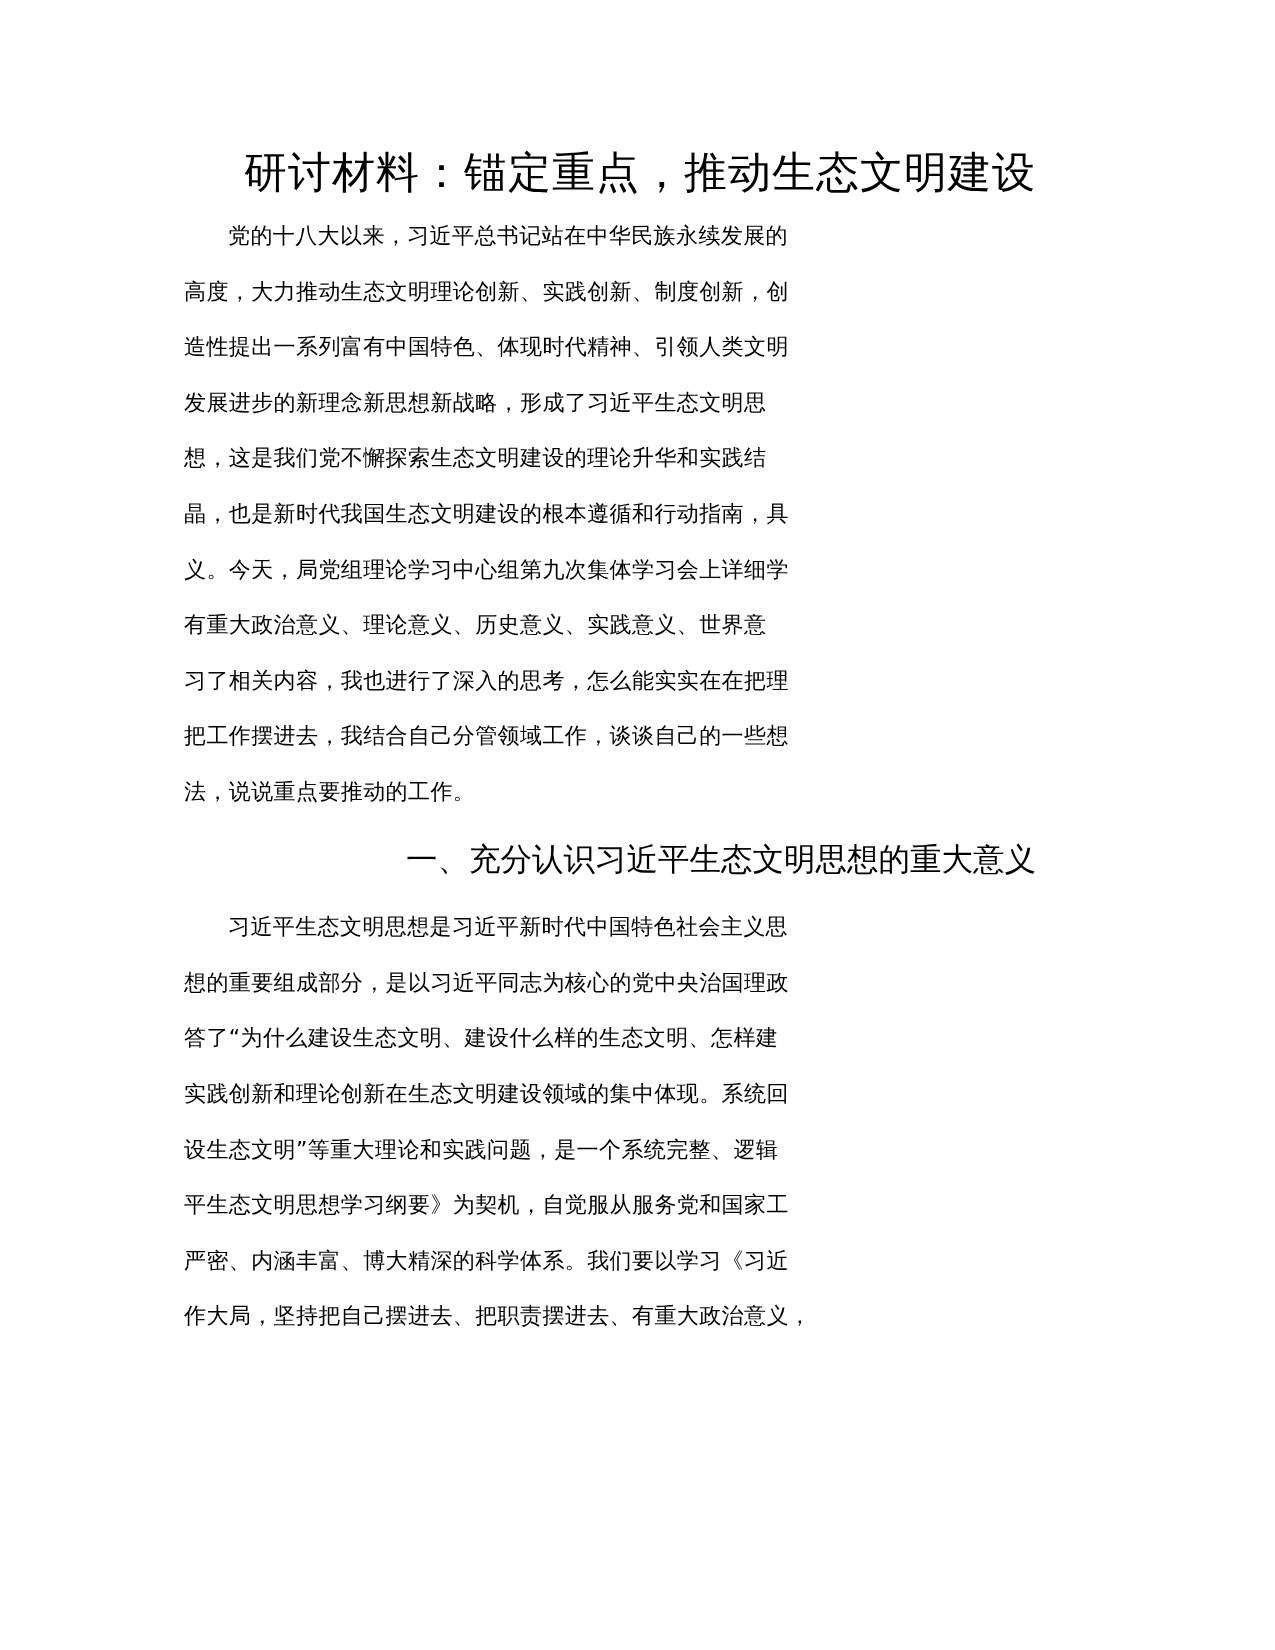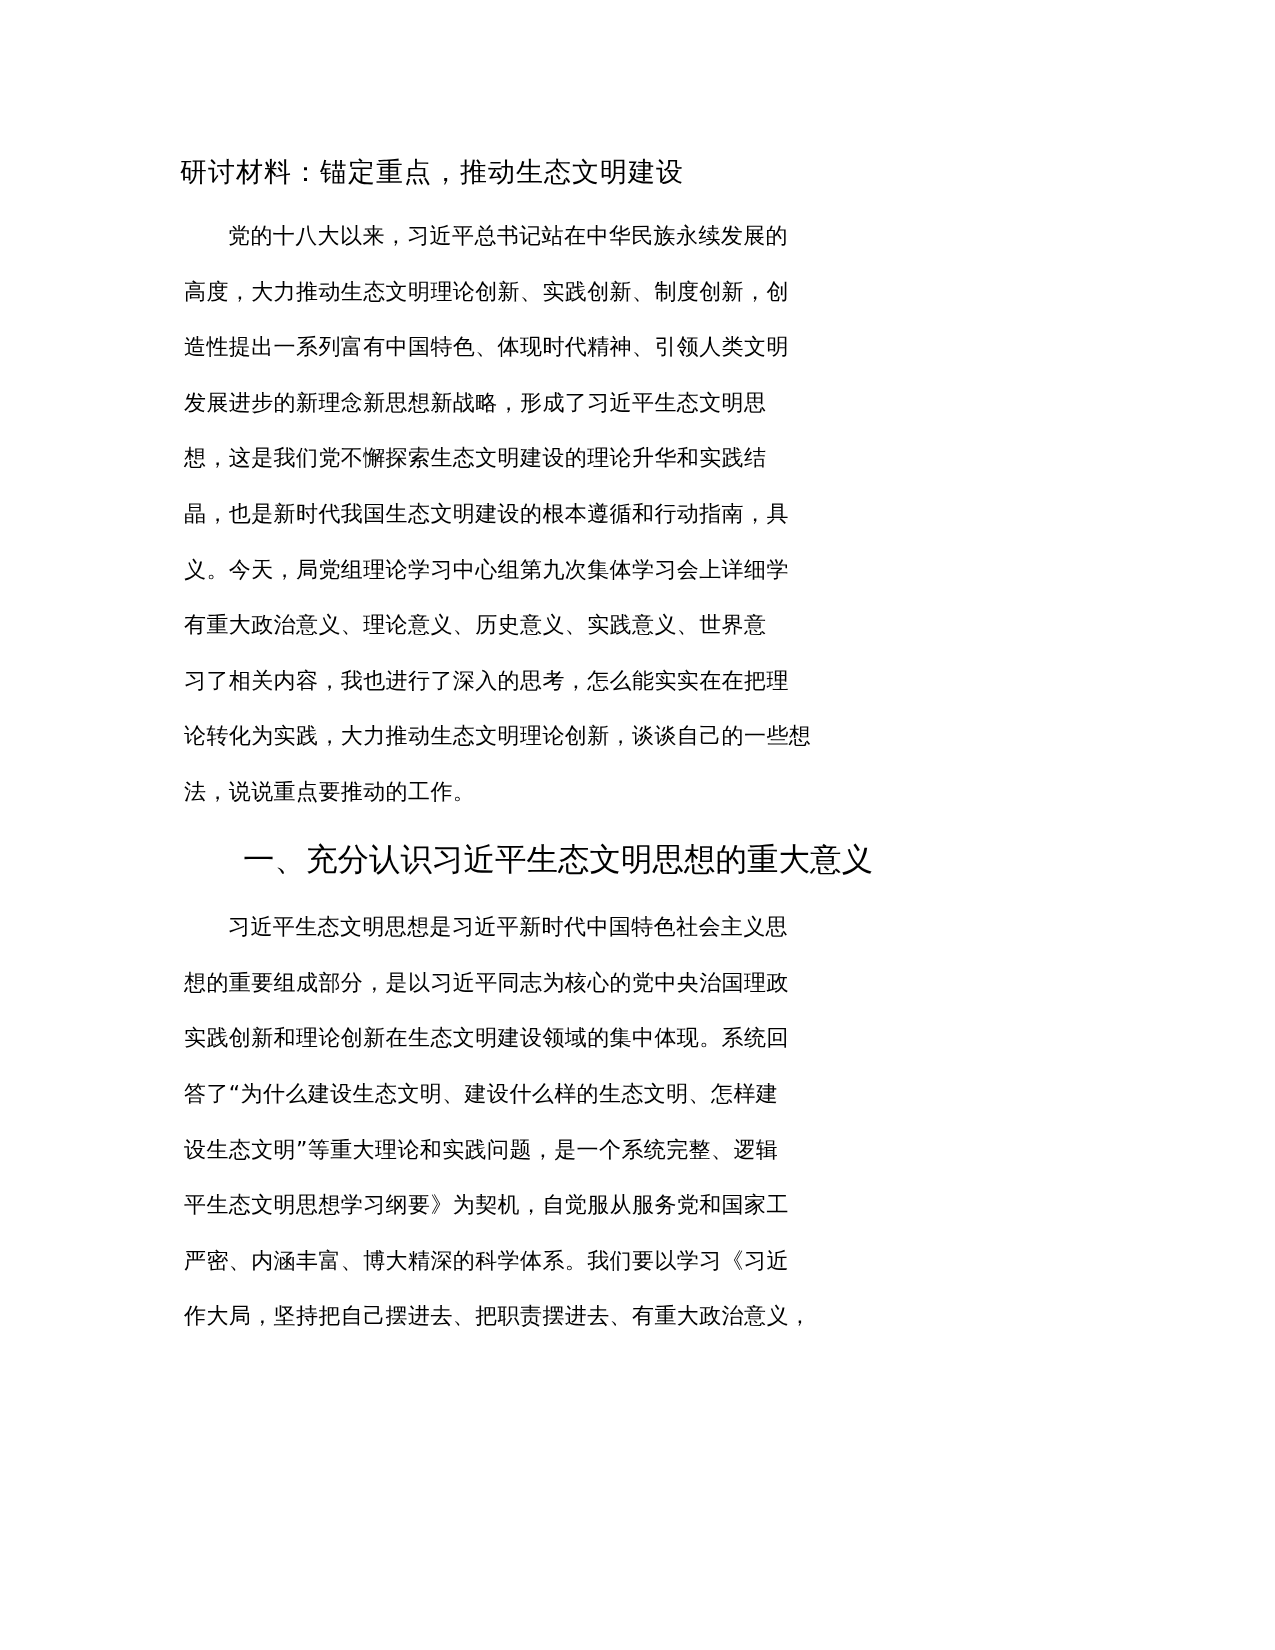--- a/index.html
+++ b/index.html
@@ -1,53 +1,53 @@
 <!DOCTYPE html>
 <html><head>
 <meta charset="utf-8">
 <style>
   html, body { margin: 0; padding: 0; background: #ffffff; }
   body { width: 1275px; height: 1650px; position: relative; overflow: hidden;
          font-family: "DejaVu Sans", "Liberation Sans", sans-serif; color: #000000; }
   .page { position: absolute; left: 180px; top: 140px; width: 856px; }
-  .title { text-align: left; font-size: 27px; line-height: 64px; margin: 0 0 2px 0;
+  .title { text-align: right; font-size: 43px; line-height: 64px; margin: 0 0 2px 0;
            letter-spacing: 1px; font-weight: normal; }
   .para { font-size: 22px; line-height: 55.6px; margin: 4px; text-align: justify;
           text-indent: 2em; letter-spacing: 0.4px; }
   .heading { font-size: 31.5px; line-height: 55.6px; margin: 12px 0 12px 0;
-             text-indent: 2em; font-weight: normal; }
+             text-indent: 2em; font-weight: normal; text-align: right; }
   .line { display: block; white-space: nowrap; }
   .para .line { text-indent: 0; }
   .para .line.first { padding-left: 2em; }
 </style>
 </head>
 <body>
 
 <div class="page">
   <h1 class="title">研讨材料：锚定重点，推动生态文明建设</h1>
 
   <p class="para" style="text-indent:0">
     <span class="line first">党的十八大以来，习近平总书记站在中华民族永续发展的</span>
     <span class="line">高度，大力推动生态文明理论创新、实践创新、制度创新，创</span>
     <span class="line">造性提出一系列富有中国特色、体现时代精神、引领人类文明</span>
     <span class="line">发展进步的新理念新思想新战略，形成了习近平生态文明思</span>
     <span class="line">想，这是我们党不懈探索生态文明建设的理论升华和实践结</span>
     <span class="line">晶，也是新时代我国生态文明建设的根本遵循和行动指南，具</span>
     <span class="line">义。今天，局党组理论学习中心组第九次集体学习会上详细学</span>
     <span class="line">有重大政治意义、理论意义、历史意义、实践意义、世界意</span>
     <span class="line">习了相关内容，我也进行了深入的思考，怎么能实实在在把理</span>
-    <span class="line">论转化为实践，大力推动生态文明理论创新，谈谈自己的一些想</span>
+    <span class="line">把工作摆进去，我结合自己分管领域工作，谈谈自己的一些想</span>
     <span class="line">法，说说重点要推动的工作。</span>
   </p>
 
   <h2 class="heading">一、充分认识习近平生态文明思想的重大意义</h2>
 
   <p class="para" style="text-indent:0">
     <span class="line first">习近平生态文明思想是习近平新时代中国特色社会主义思</span>
     <span class="line">想的重要组成部分，是以习近平同志为核心的党中央治国理政</span>
+    <span class="line">答了“为什么建设生态文明、建设什么样的生态文明、怎样建</span>
     <span class="line">实践创新和理论创新在生态文明建设领域的集中体现。系统回</span>
-    <span class="line">答了“为什么建设生态文明、建设什么样的生态文明、怎样建</span>
     <span class="line">设生态文明”等重大理论和实践问题，是一个系统完整、逻辑</span>
     <span class="line">平生态文明思想学习纲要》为契机，自觉服从服务党和国家工</span>
     <span class="line">严密、内涵丰富、博大精深的科学体系。我们要以学习《习近</span>
     <span class="line">作大局，坚持把自己摆进去、把职责摆进去、有重大政治意义，</span>
   </p>
 </div>
 
 </body></html>

